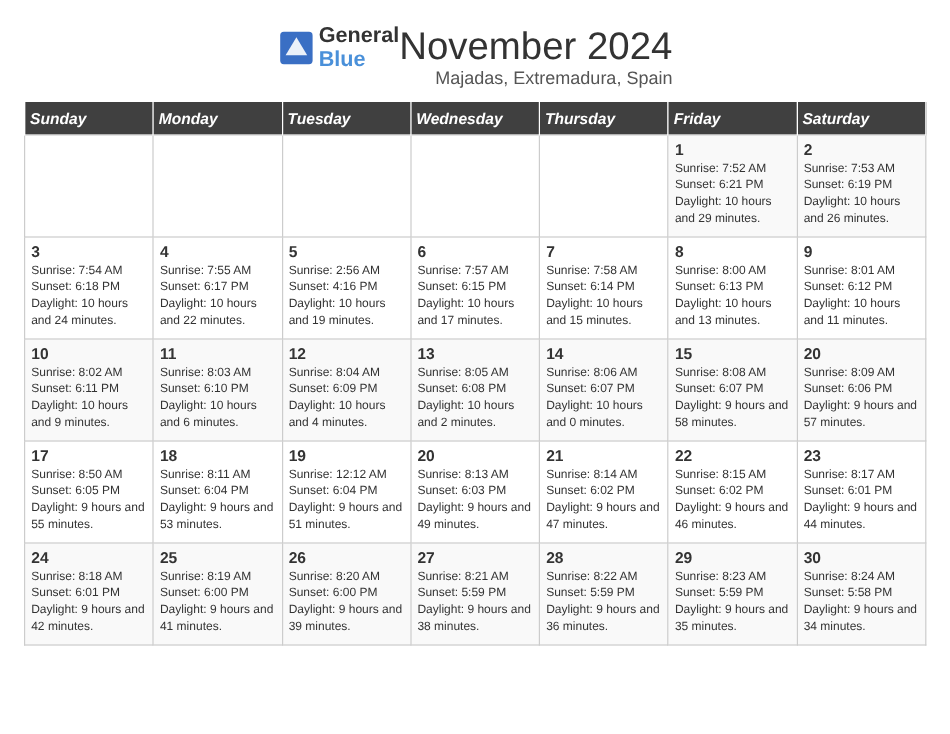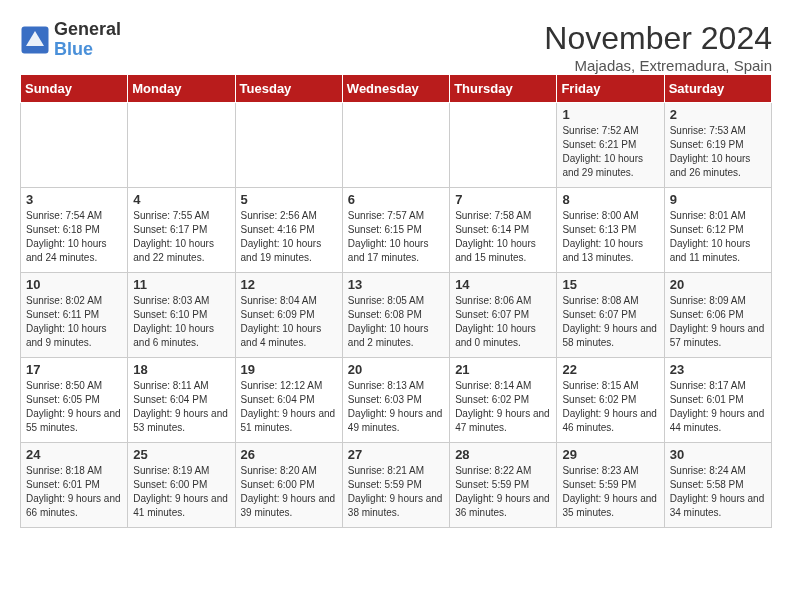--- a/index.html
+++ b/index.html
@@ -5,22 +5,23 @@
     * { box-sizing: border-box; margin: 0; padding: 0; }
     body {
       font-family: Arial, sans-serif;
       background: #fff;
       width: 792px;
       min-height: 612px;
       padding: 20px;
     }
     .header-area {
       display: flex;
-      justify-content: space-between;
+      justify-content: center;
       align-items: flex-start;
+      margin-bottom: 10px;
     }
     .logo {
       display: flex;
       align-items: center;
       gap: 4px;
     }
     .logo-text {
       font-size: 18px;
       font-weight: bold;
       color: #333;
@@ -40,27 +41,28 @@
     .subtitle {
       font-size: 15px;
       color: #555;
     }
     table {
       width: 100%;
       border-collapse: collapse;
       table-layout: fixed;
     }
     thead tr th {
-      background: #b91c1c;
+      background: #404040;
       color: #fff;
       font-size: 13px;
       font-weight: bold;
       padding: 6px 4px;
       text-align: left;
       border: 1px solid #fff;
+      font-style: italic;
     }
     tbody tr td {
       border: 1px solid #ccc;
       vertical-align: top;
       padding: 4px 5px;
       font-size: 10.5px;
       color: #333;
       height: 85px;
       background: #fff;
     }
@@ -309,21 +311,21 @@
             <div>Daylight: 9 hours and 44 minutes.</div>
           </div>
         </td>
       </tr>
       <tr>
         <td>
           <span class="day-num">24</span>
           <div class="day-info">
             <div>Sunrise: 8:18 AM</div>
             <div>Sunset: 6:01 PM</div>
-            <div>Daylight: 9 hours and 66 minutes.</div>
+            <div>Daylight: 9 hours and 42 minutes.</div>
           </div>
         </td>
         <td>
           <span class="day-num">25</span>
           <div class="day-info">
             <div>Sunrise: 8:19 AM</div>
             <div>Sunset: 6:00 PM</div>
             <div>Daylight: 9 hours and 41 minutes.</div>
           </div>
         </td>

